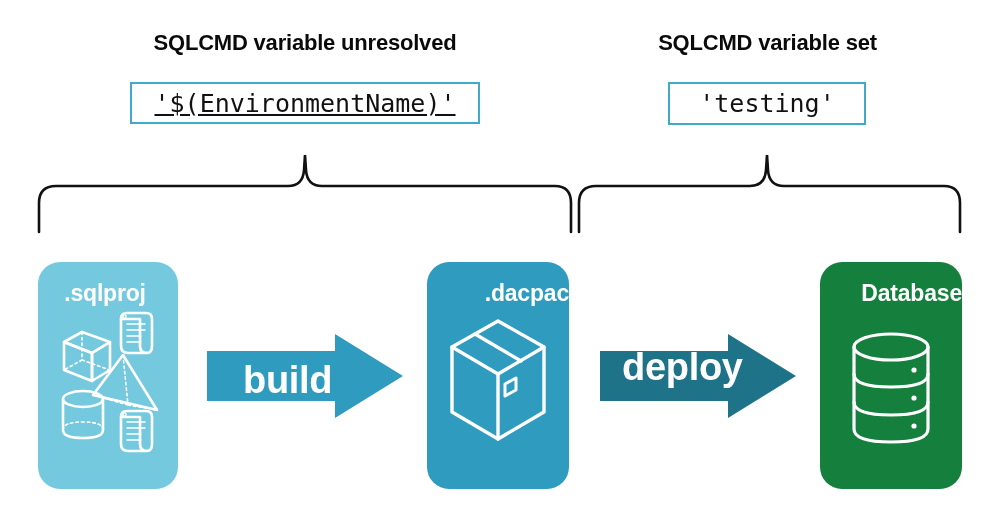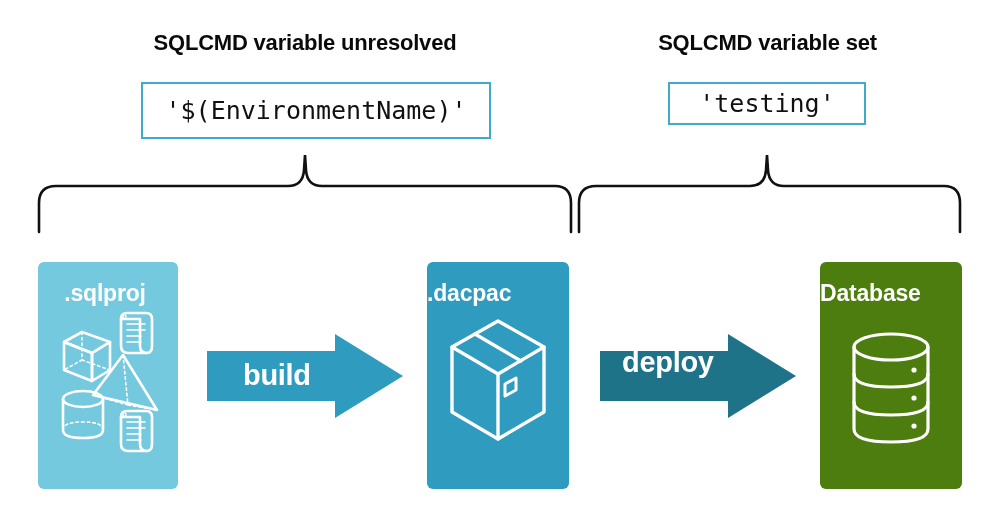--- a/index.html
+++ b/index.html
@@ -42,70 +42,70 @@
     background: #ffffff;
     display: flex;
     align-items: center;
     justify-content: center;
     font-family: "DejaVu Sans Mono", monospace;
     font-size: 25px;
     color: #111111;
     letter-spacing: 0px;
     white-space: nowrap;
   }
-  #code-box-left  { left: 141px; top: 82px; width: 350px; height: 57px; }
+  #code-box-left  { left: 130px; top: 82px; width: 350px; height: 42px; text-decoration: underline; }
   #code-box-right { left: 668px; top: 82px; width: 198px; height: 43px; }
 
   
   #braces-layer {
     position: absolute;
     left: 0; top: 0;
     width: 1000px; height: 522px;
     pointer-events: none;
   }
 
   
   .stage-box {
     position: absolute;
-    border-radius: 6px;
+    border-radius: 22px;
     overflow: hidden;
   }
   .stage-label {
     position: absolute;
     left: 0; right: 0;
     top: 18px;
-    text-align: left;
+    text-align: right;
     font-family: "Liberation Sans", sans-serif;
     font-weight: bold;
     font-size: 23px;
     color: #ffffff;
     letter-spacing: -0.2px;
     white-space: nowrap;
   }
   .stage-art {
     position: absolute;
     left: 0; right: 0; top: 0; bottom: 0;
   }
 
   #box-sqlproj  { left: 38px;  top: 262px; width: 140px; height: 227px; background: #74C9DE; }
   #box-dacpac   { left: 427px; top: 262px; width: 142px; height: 227px; background: #2F9CBF; }
-  #box-database { left: 820px; top: 262px; width: 142px; height: 227px; background: #4d7c0f; }
+  #box-database { left: 820px; top: 262px; width: 142px; height: 227px; background: #15803d; }
 
   
   #box-sqlproj .stage-label { text-align: center; padding-right: 6px; }
 
   
   .arrow {
     position: absolute;
   }
   .arrow-label {
     position: absolute;
     font-family: "Liberation Sans", sans-serif;
     font-weight: bold;
-    font-size: 29px;
+    font-size: 38px;
     color: #ffffff;
     letter-spacing: -0.3px;
     white-space: nowrap;
   }
   #arrow-build  { left: 207px; top: 334px; width: 196px; height: 84px; }
   #arrow-deploy { left: 600px; top: 334px; width: 196px; height: 84px; }
   #arrow-build-label  { left: 243px; top: 359px; }
   #arrow-deploy-label { left: 622px; top: 346px; }
 </style>
 </head>

